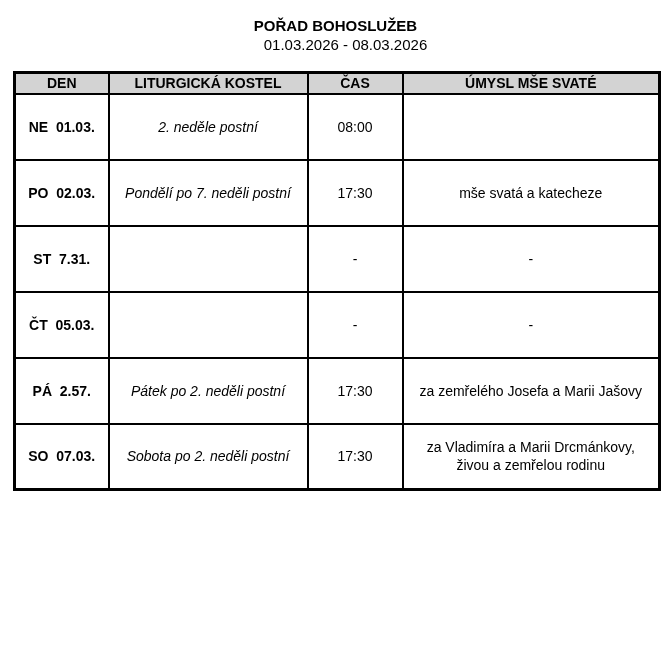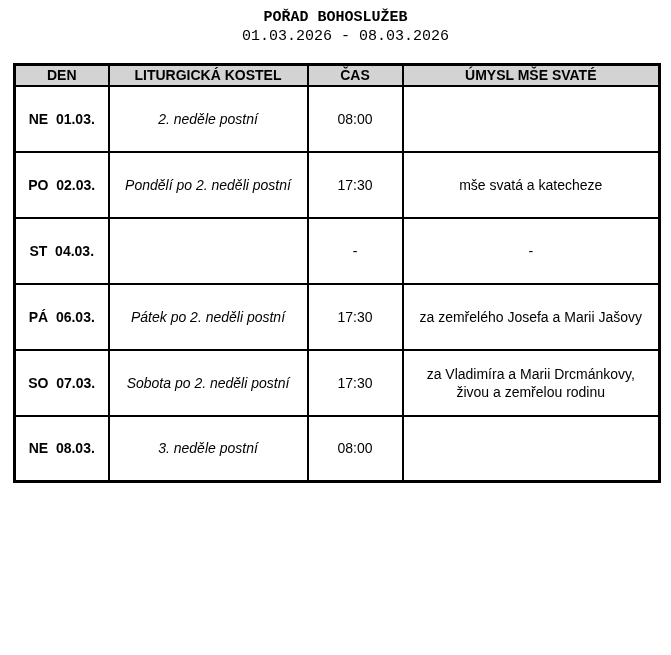--- a/index.html
+++ b/index.html
@@ -17,23 +17,22 @@
     font-family: "Liberation Sans", sans-serif;
     color: var(--text-color);
   }
   .page {
     width: 671px;
     height: 655px;
     overflow: hidden;
   }
   .doc-header {
     text-align: center;
-    padding-top: 8px;
+    padding-top: 16px;
     line-height: 19px;
-    font-family: Liberation Mono, monospace;
   }
   .doc-title,
   .doc-subtitle {
     font-size: 15px;
     font-weight: bold;
   }
   .doc-daterange {
     font-size: 15px;
     font-weight: normal;
     margin-left: 20px;
@@ -102,44 +101,44 @@
     </thead>
     <tbody>
         <tr>
       <td class="den-cell">NE  01.03.</td>
       <td class="oslava-cell">2. neděle postní</td>
       <td class="cas-cell">08:00</td>
       <td class="umysl-cell"></td>
     </tr>
         <tr>
       <td class="den-cell">PO  02.03.</td>
-      <td class="oslava-cell">Pondělí po 2. neděli postní</td>
+      <td class="oslava-cell">Pondělí po 7. neděli postní</td>
       <td class="cas-cell">17:30</td>
       <td class="umysl-cell">mše svatá a katecheze</td>
     </tr>
         <tr>
-      <td class="den-cell">ST  04.03.</td>
+      <td class="den-cell">ST  7.31.</td>
       <td class="oslava-cell"></td>
       <td class="cas-cell">-</td>
       <td class="umysl-cell">-</td>
     </tr>
         <tr>
-      <td class="den-cell">PÁ  06.03.</td>
+      <td class="den-cell">ČT  05.03.</td>
+      <td class="oslava-cell"></td>
+      <td class="cas-cell">-</td>
+      <td class="umysl-cell">-</td>
+    </tr>
+        <tr>
+      <td class="den-cell">PÁ  2.57.</td>
       <td class="oslava-cell">Pátek po 2. neděli postní</td>
       <td class="cas-cell">17:30</td>
       <td class="umysl-cell">za zemřelého Josefa a Marii Jašovy</td>
     </tr>
         <tr>
       <td class="den-cell">SO  07.03.</td>
       <td class="oslava-cell">Sobota po 2. neděli postní</td>
       <td class="cas-cell">17:30</td>
       <td class="umysl-cell">za Vladimíra a Marii Drcmánkovy, živou a zemřelou rodinu</td>
     </tr>
-        <tr>
-      <td class="den-cell">NE  08.03.</td>
-      <td class="oslava-cell">3. neděle postní</td>
-      <td class="cas-cell">08:00</td>
-      <td class="umysl-cell"></td>
-    </tr>
       </tbody>
   </table>
 
 </div>
 
 </body></html>

